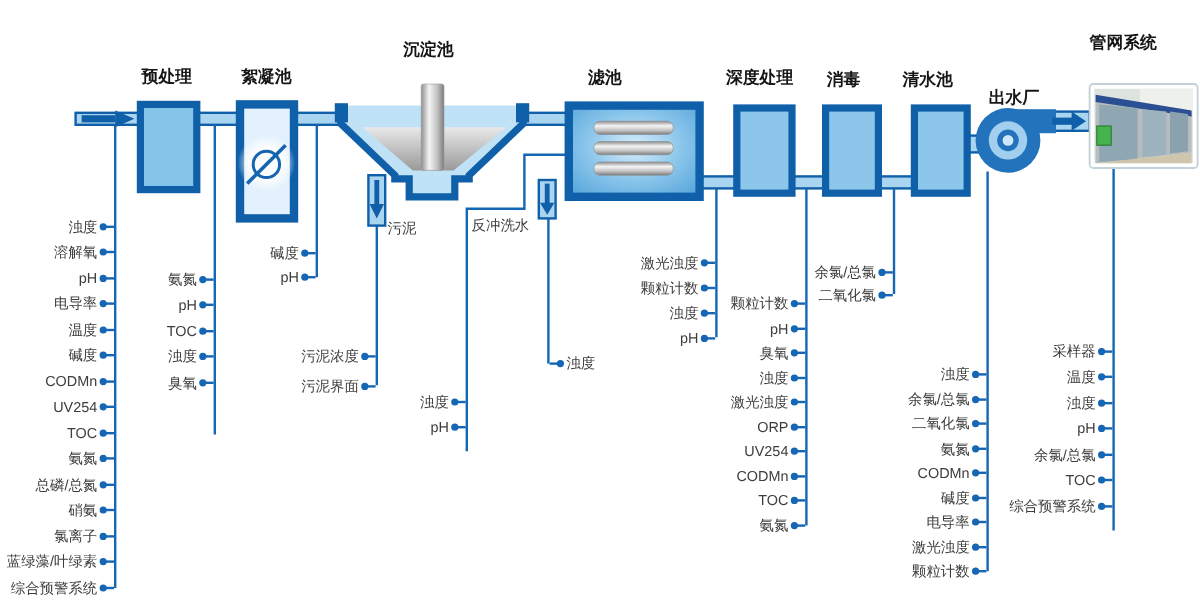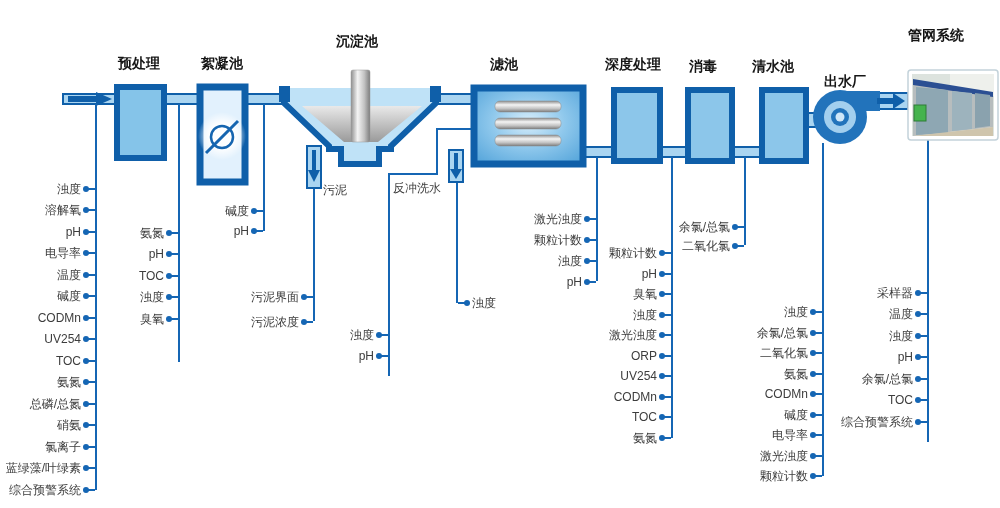--- a/index.html
+++ b/index.html
@@ -261,27 +261,27 @@
     <span class="ptick"></span>
   </div>
     <div class="prow">
     <span class="plabel">pH</span>
     <span class="ptick"></span>
   </div>
   </div>
 
 <div class="pcol left" style="right:687px; top:284px; --rh:25px">
     <div class="prow">
+    <span class="plabel">污泥浓度</span>
+    <span class="ptick"></span>
+  </div>
+    <div class="prow">
     <span class="plabel">污泥界面</span>
     <span class="ptick"></span>
   </div>
-    <div class="prow">
-    <span class="plabel">污泥浓度</span>
-    <span class="ptick"></span>
-  </div>
   </div>
 
 <div class="pcol left" style="right:612px; top:324px; --rh:21px">
     <div class="prow">
     <span class="plabel">浊度</span>
     <span class="ptick"></span>
   </div>
     <div class="prow">
     <span class="plabel">pH</span>
     <span class="ptick"></span>

